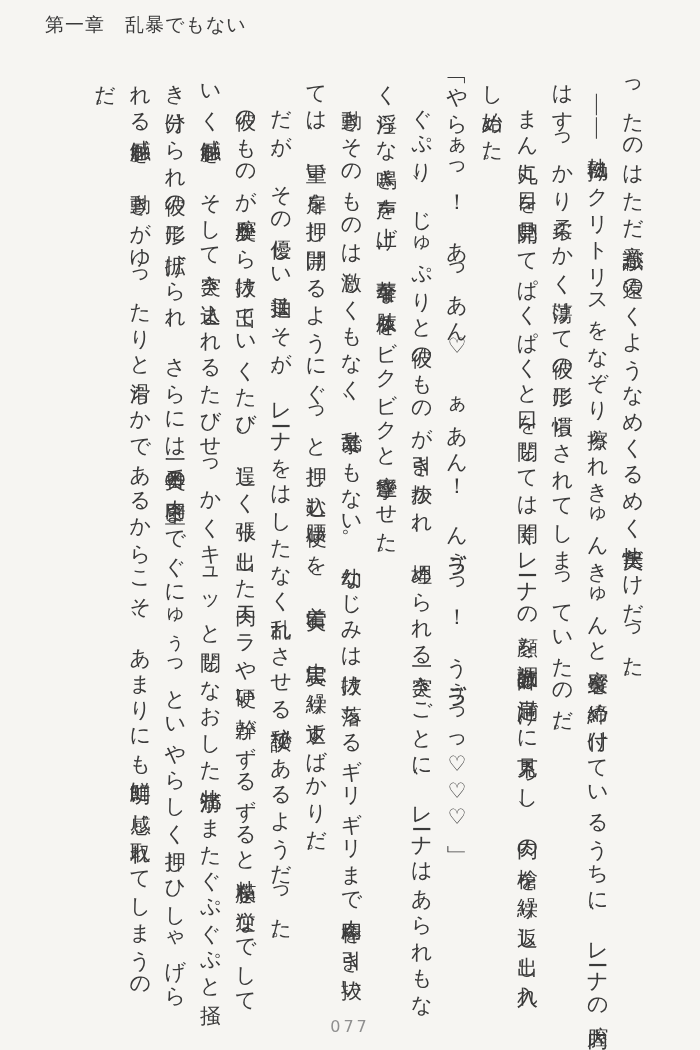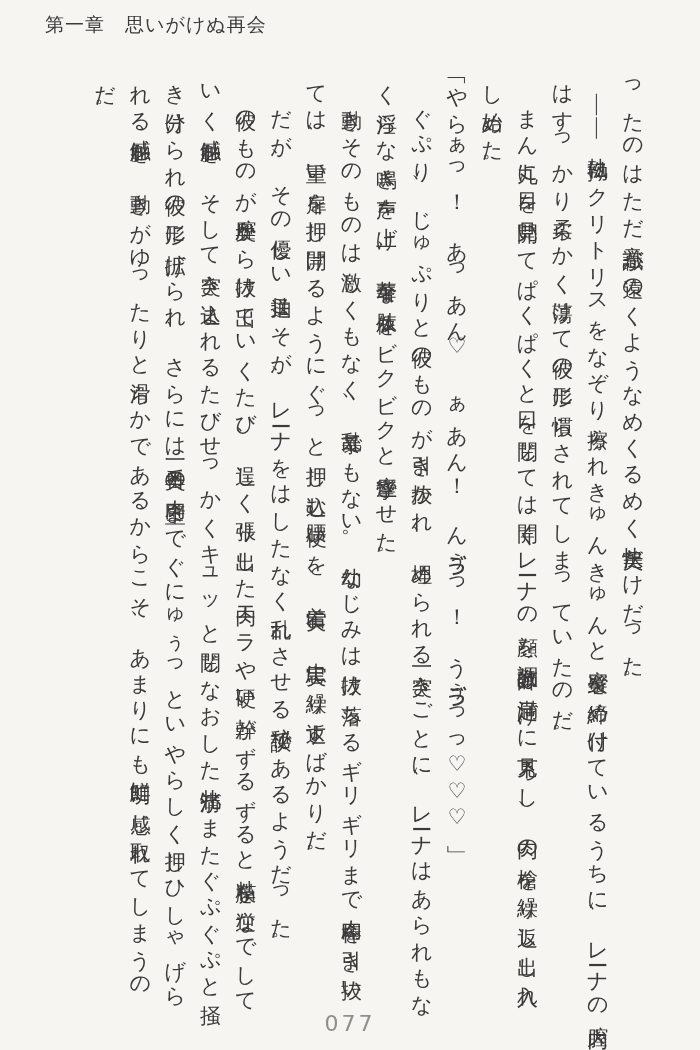--- a/index.html
+++ b/index.html
@@ -41,29 +41,29 @@
   }
   .body-text p.indent{
     text-indent:23.6px;
   }
   .page-number{
     position:absolute;
     bottom:14px;left:0;
     width:700px;
     text-align:center;
     font-family:"DejaVu Sans","Liberation Sans",sans-serif;
-    font-size:22px;
+    font-size:16px;
     letter-spacing:3px;
     color:var(--pagenum);
   }
 </style>
 </head>
 <body>
 
-<div class="chapter-header">第一章　思いがけぬ再会</div>
+<div class="chapter-header">第一章　乱暴でもない</div>
 
 <div class="body-text">
   <p>ったのはただ意識が遠のくようなめくるめく快美だけだった。</p>
   <p class="indent">――執拗にクリトリスをなぞり擦られきゅんきゅんと蜜襞を締め付けているうちに、レーナの膣内はすっかり柔らかく蕩けて彼の形に慣らされてしまっていたのだ。</p>
   <p class="indent">まん丸に目を見開いてぱくぱくと口を閉じては開くレーナの顔を調教師は満足げに見下ろし、肉の槍を繰り返し出し入れし始めた。</p>
   <p>「やらぁっ！　あっあん♡　ぁあん！　んゔぅっ！　うゔぅっっ♡♡♡」</p>
   <p class="indent">ぐぷり、じゅぷりと彼のものが引き抜かれ、埋められる一突きごとに、レーナはあられもなく淫らな鳴き声を上げ、華奢な肢体をビクビクと痙攣させた。</p>
   <p class="indent">動きそのものは激しくもなく、乱暴でもない。幼なじみは抜け落ちるギリギリまで肉棒を引き抜いては、重い扉を押し開けるようにぐっと押し込む腰使いを、着実に、忠実に繰り返すばかりだ。</p>
   <p class="indent">だが、その優しい抽送こそが、レーナをはしたなく乱れさせる秘訣であるようだった。</p>
   <p class="indent">彼のものが膣奥から抜け出ていくたび、逞しく張り出した肉エラや硬い幹がずるずると粘膜を逆なでしていく感触を。そして突き込まれるたびせっかくキュッと閉じなおした牝溝がまたぐぷぐぷと掻き分けられ彼の形に拡げられ、さらには一番奥の肉壁までぐにゅぅっといやらしく押しひしゃげられる感触を。動きがゆったりと滑らかであるからこそ、あまりにも鮮明に感じ取れてしまうのだ。</p>

